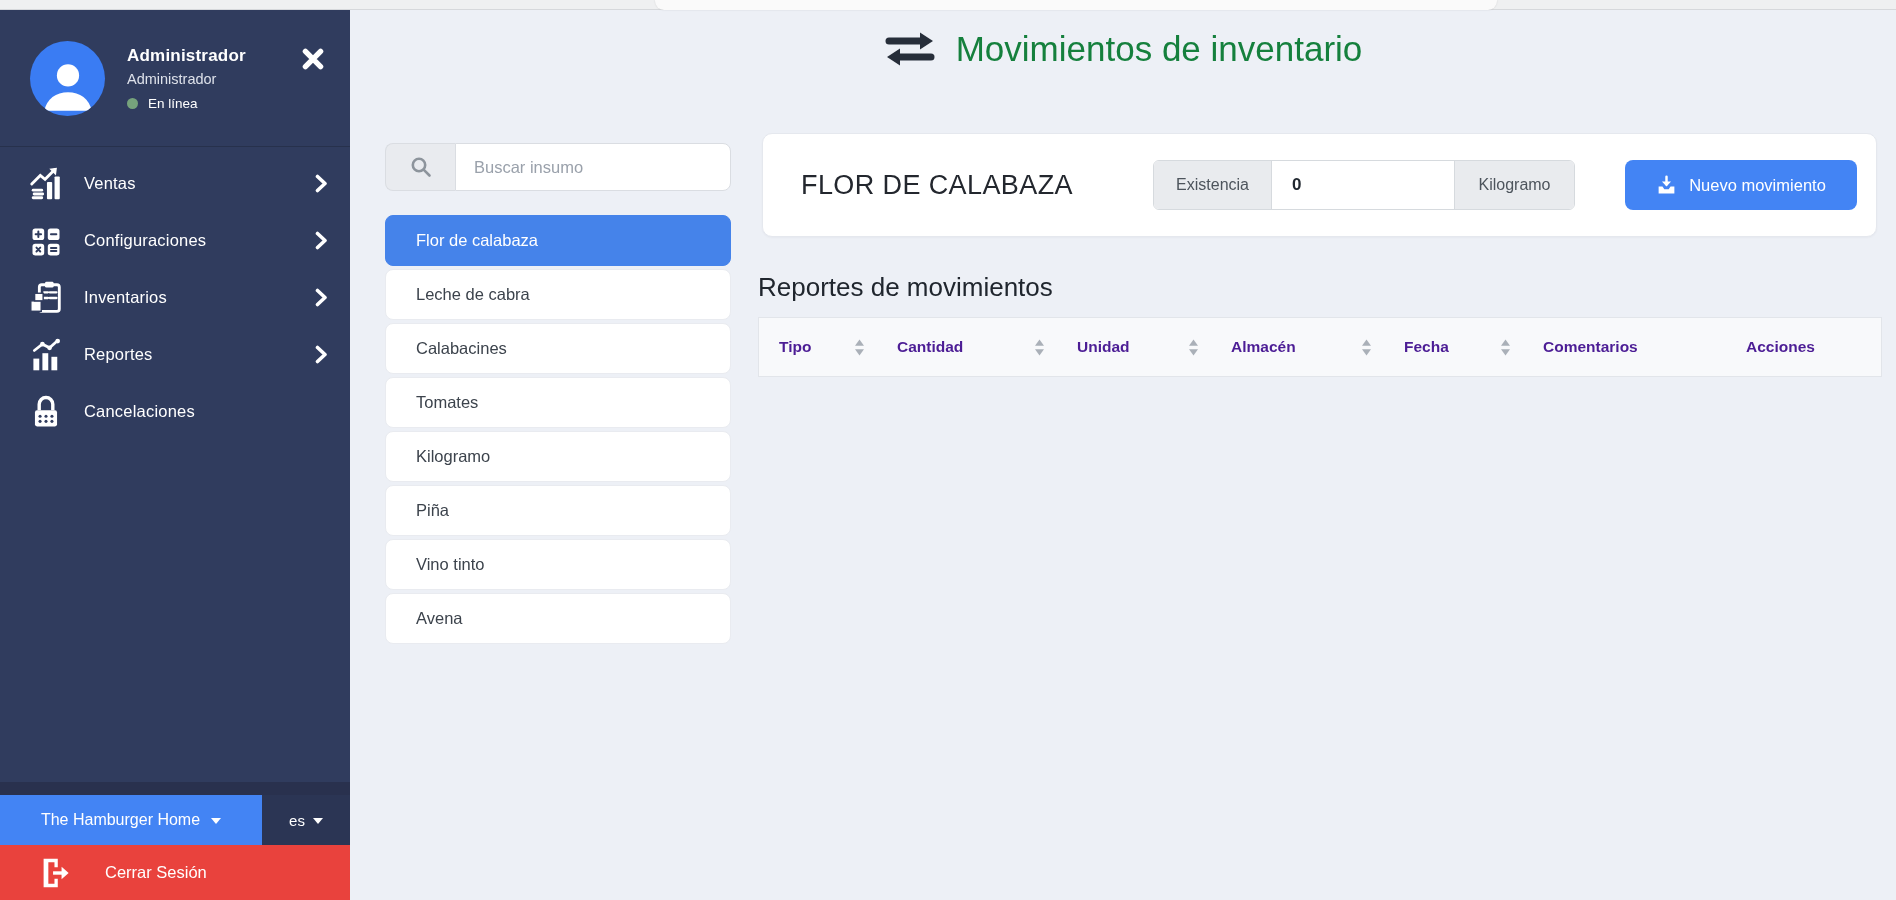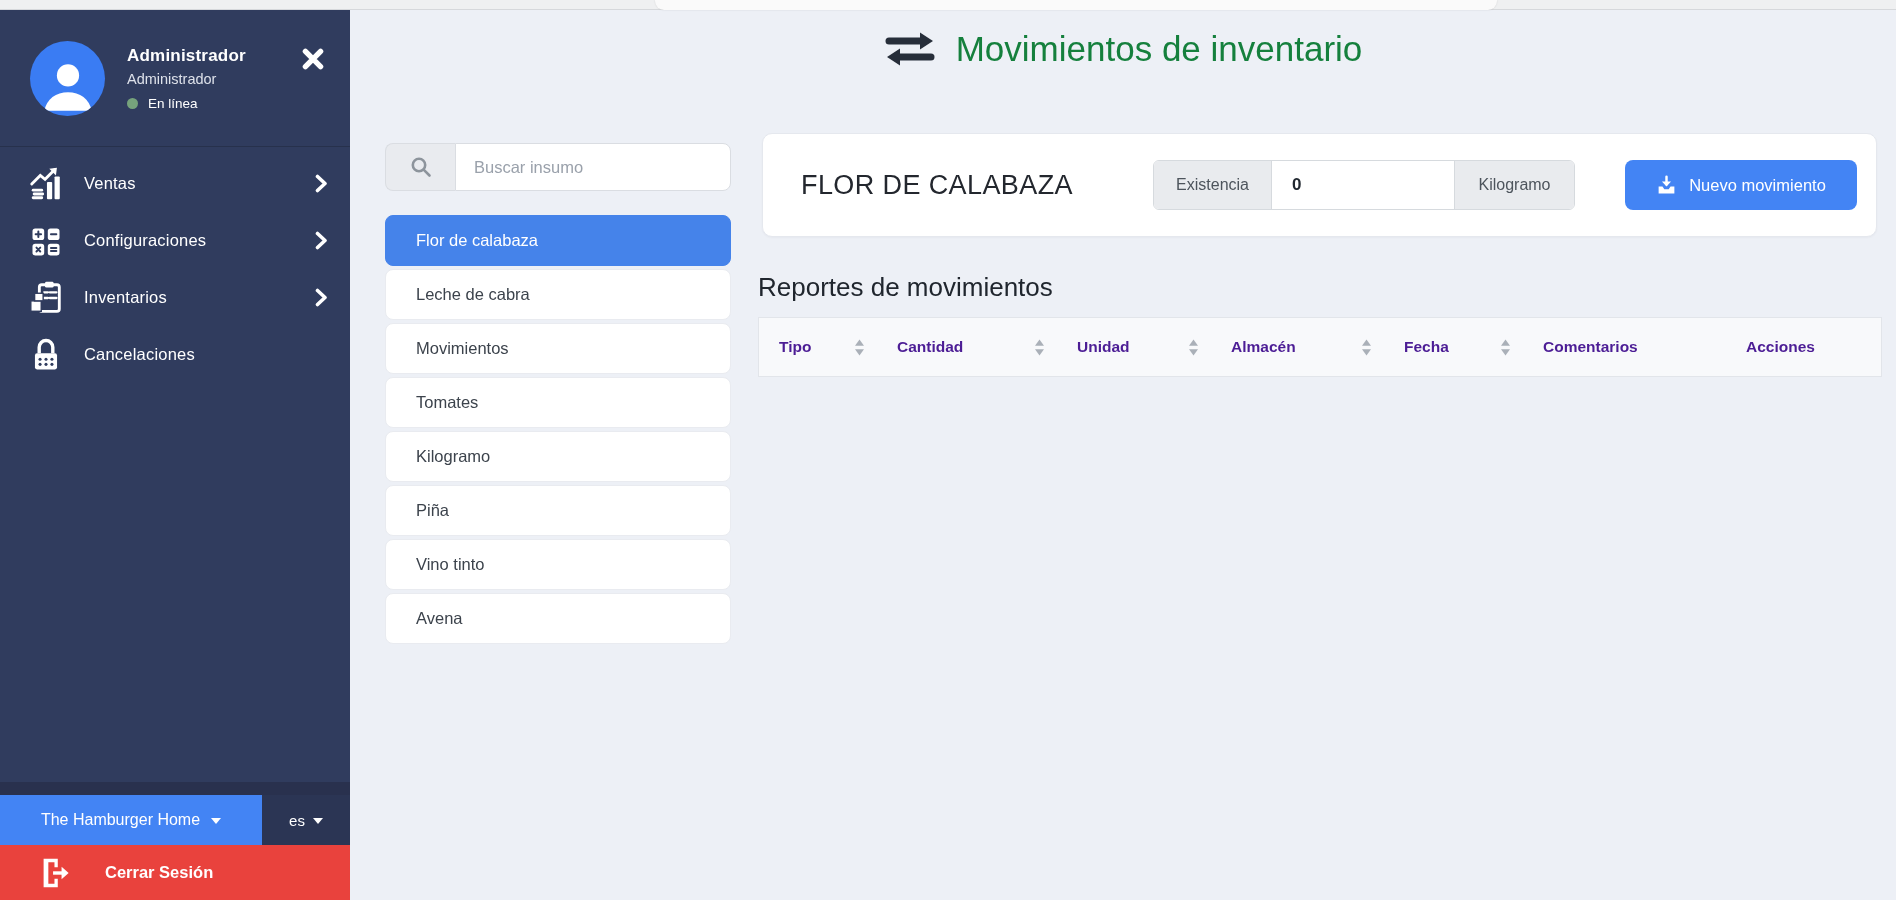--- a/index.html
+++ b/index.html
@@ -27,21 +27,21 @@
   .menu-icon { width:40px; height:40px; flex:none; display:flex; align-items:center; justify-content:center; }
   .menu-label { margin-left:18px; font-size:16.5px; letter-spacing:.2px; }
   .menu-chevron { margin-left:auto; display:flex; }
 
   .sidebar-footer { position:absolute; left:0; bottom:0; width:350px; }
   .footer-shadow { height:13px; background:#29314e; }
   .footer-row { display:flex; height:50px; }
   .home-btn { width:262px; background:#4384f4; border:none; color:#fff; font-size:16px; font-family:inherit; display:flex; align-items:center; justify-content:center; gap:11px; cursor:pointer; }
   .lang-btn { flex:1; background:#2b3554; border:none; color:#fff; font-size:15px; font-family:inherit; display:flex; align-items:center; justify-content:center; gap:8px; cursor:pointer; }
   .caret-down { width:0; height:0; border-left:5px solid transparent; border-right:5px solid transparent; border-top:6px solid #fff; margin-top:2px; }
-  .logout { width:350px; height:55px; background:#e9423d; border:none; color:#fff; font-size:16.5px; font-weight:700; font-family:inherit; display:flex; align-items:center; padding-left:37px; gap:34px; cursor:pointer; }
+  .logout { width:350px; height:55px; background:#e9423d; border:none; color:#fff; font-size:16.5px; font-weight:400; font-family:inherit; display:flex; align-items:center; padding-left:37px; gap:34px; cursor:pointer; }
 
   
   .content { position:absolute; top:10px; left:350px; width:1546px; height:890px; }
   .page-title { position:absolute; top:18px; left:0; width:1546px; display:flex; align-items:center; justify-content:center; gap:20px; font-size:35px; font-weight:400; color:#15803d; }
 
   .left-col { position:absolute; left:35px; top:133px; width:346px; }
   .search-group { display:flex; height:48px; }
   .search-addon { width:70px; background:#e9ebef; border:1px solid #dadde2; border-right:none; border-radius:8px 0 0 8px; display:flex; align-items:center; justify-content:center; }
   .search-input { flex:1; border:1px solid #dadde2; border-radius:0 8px 8px 0; background:#fff; padding:0 18px; font-size:16.5px; font-family:inherit; color:#444a52; outline:none; }
   .search-input::placeholder { color:#9aa1ab; }
@@ -138,20 +138,39 @@
         <span class="menu-icon">
           <svg width="38" height="38" viewBox="0 0 40 40">
             <rect x="13" y="6" width="21" height="28" rx="2.5" stroke="#fff" stroke-width="3" fill="none"></rect>
             <rect x="19" y="3" width="9" height="6" rx="1.5" fill="#fff"></rect>
             <path d="M18 14 h4 M24 14 h7 M18 20 h4 M24 20 h7" stroke="#fff" stroke-width="2.4" stroke-linecap="round"></path>
             <rect x="4" y="23" width="11" height="11" fill="#fff" stroke="#303c5e" stroke-width="1.5"></rect>
             <rect x="8" y="15" width="9" height="8" fill="#fff" stroke="#303c5e" stroke-width="1.5"></rect>
           </svg>
         </span>
         <span class="menu-label">Inventarios</span>
+        <span class="menu-chevron">
+          <svg width="13" height="19" viewBox="0 0 13 19">
+            <path d="M2.5 2.5 L10 9.5 L2.5 16.5" stroke="#fff" stroke-width="3.6" fill="none" stroke-linecap="round" stroke-linejoin="round"></path>
+          </svg>
+        </span>
+      </div>
+      <div class="menu-item">
+        <span class="menu-icon">
+          <svg width="36" height="36" viewBox="0 0 40 40">
+            <rect x="6" y="24" width="6.5" height="13" fill="#fff"></rect>
+            <rect x="16" y="18" width="6.5" height="19" fill="#fff"></rect>
+            <rect x="26" y="22" width="6.5" height="15" fill="#fff"></rect>
+            <path d="M7 15 L16 8 L24 12 L33 4" stroke="#fff" stroke-width="3" fill="none" stroke-linecap="round"></path>
+            <circle cx="16" cy="8" r="2.6" fill="#fff"></circle>
+            <circle cx="24" cy="12" r="2.6" fill="#fff"></circle>
+            <circle cx="33" cy="4.5" r="2.6" fill="#fff"></circle>
+          </svg>
+        </span>
+        <span class="menu-label">Reportes</span>
         <span class="menu-chevron">
           <svg width="13" height="19" viewBox="0 0 13 19">
             <path d="M2.5 2.5 L10 9.5 L2.5 16.5" stroke="#fff" stroke-width="3.6" fill="none" stroke-linecap="round" stroke-linejoin="round"></path>
           </svg>
         </span>
       </div>
       <div class="menu-item">
         <span class="menu-icon">
           <svg width="34" height="38" viewBox="0 0 40 44">
             <path d="M12 20 v-7 a8 8 0 0 1 16 0 v7" stroke="#fff" stroke-width="4" fill="none"></path>
@@ -216,21 +235,21 @@
       <input class="search-input" placeholder="Buscar insumo" style="">
     </div>
     <div class="insumo-list" id="insumo-list">
         <div class="insumo-item selected">
           <span>Flor de calabaza</span>
         </div>
         <div class="insumo-item">
           <span>Leche de cabra</span>
         </div>
         <div class="insumo-item">
-          <span>Movimientos</span>
+          <span>Calabacines</span>
         </div>
         <div class="insumo-item">
           <span>Tomates</span>
         </div>
         <div class="insumo-item">
           <span>Kilogramo</span>
         </div>
         <div class="insumo-item">
           <span>Piña</span>
         </div>

